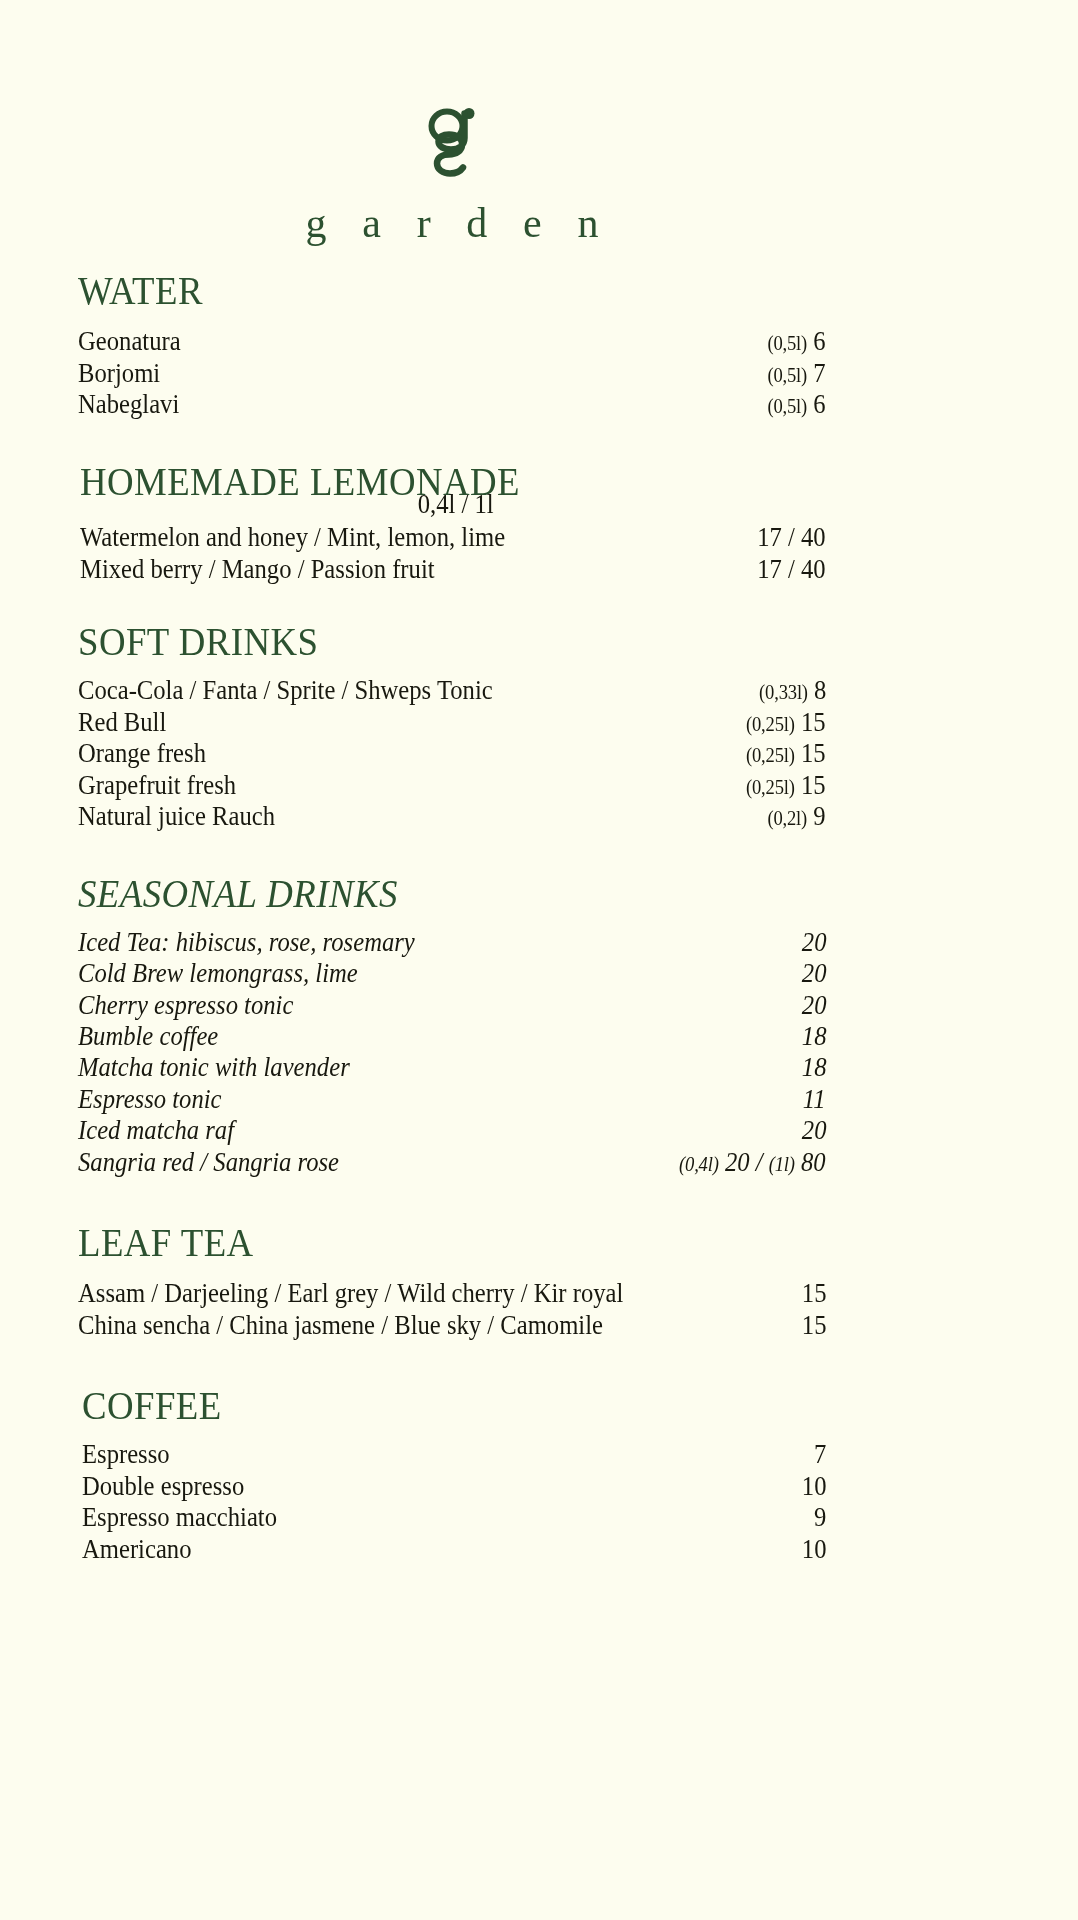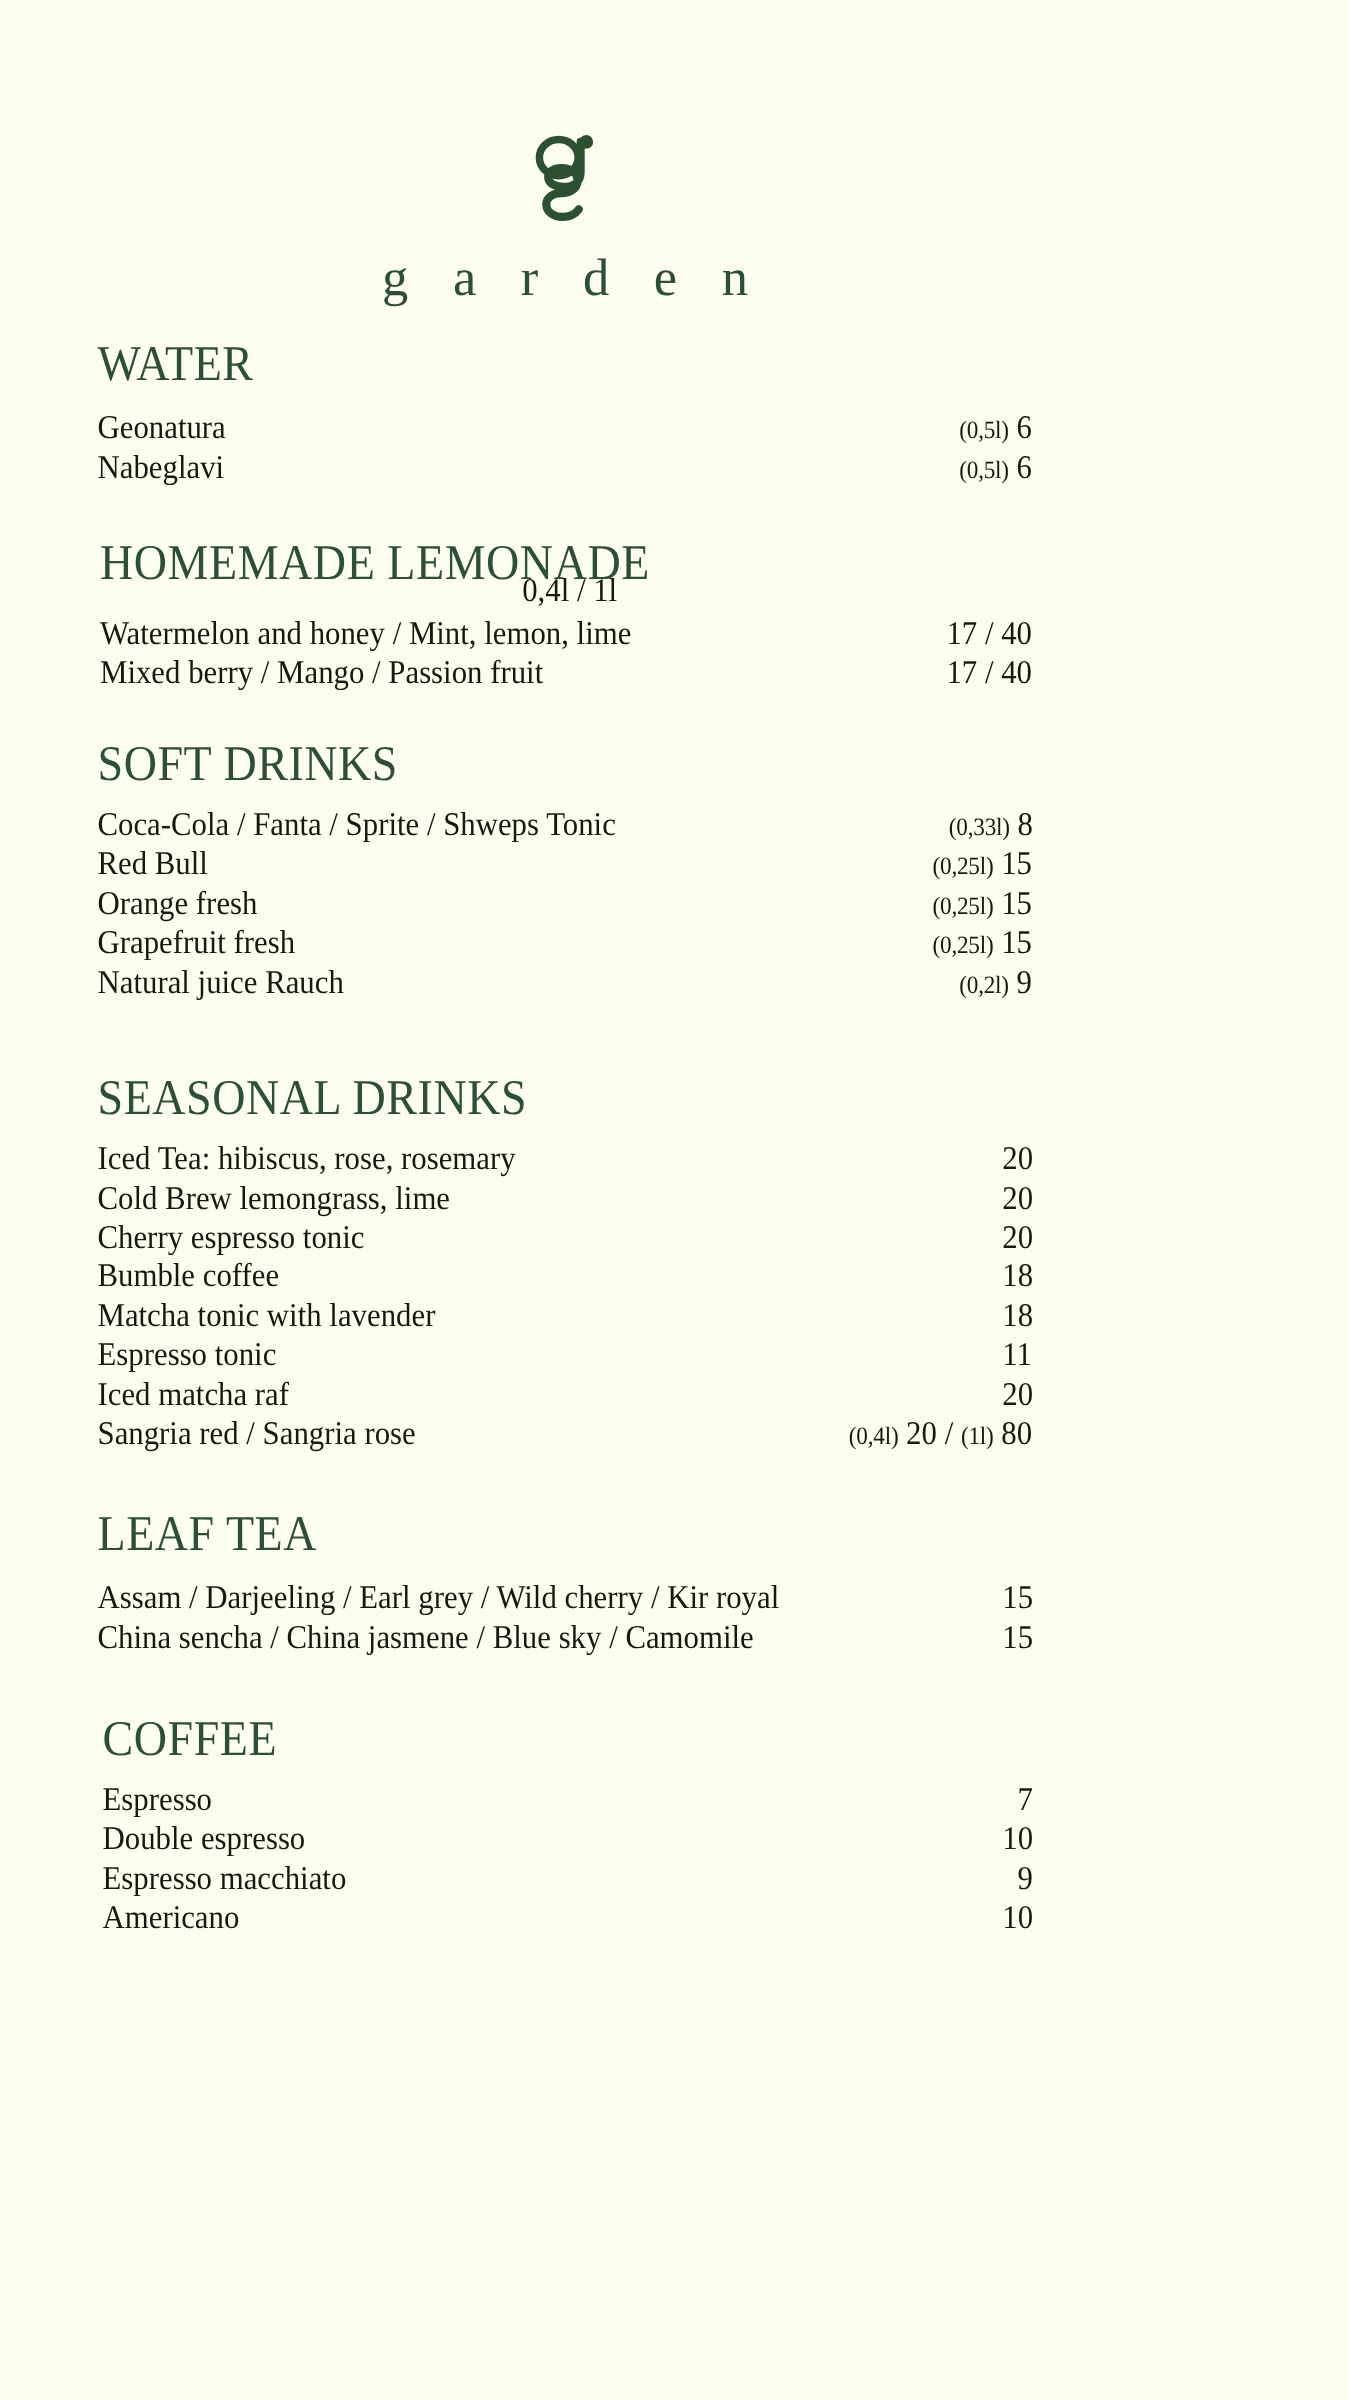--- a/index.html
+++ b/index.html
@@ -105,21 +105,21 @@
   .sec-water .rows { margin-top: 14px; }
 
   .sec-lemonade { padding-left: 2px; }
   .sec-lemonade .section-title { margin-bottom: -4px; }
   .sec-lemonade .col-head { margin-top: -14px; }
   .sec-lemonade .rows { margin-top: 2px; }
 
   .sec-soft { margin-top: 36px; }
   .sec-soft .section-title { margin-bottom: 12px; }
 
-  .sec-seasonal { margin-top: 56px; }
+  .sec-seasonal { margin-top: 40px; font-style: italic; }
   .sec-seasonal .section-title { margin-bottom: 12px; }
   .sec-seasonal .row { line-height: 1.185; }
 
   .sec-leaftea { margin-top: 44px; }
   .sec-leaftea .section-title { margin-bottom: 14px; }
 
   .sec-coffee { margin-top: 44px; padding-left: 4px; }
   .sec-coffee .section-title { margin-bottom: 12px; }
 </style>
 </head>
@@ -140,20 +140,24 @@
 
   <div id="sections-root">
       <div class="section sec-water">
         <h2 class="section-title">WATER</h2>
         <div class="rows">
           <div class="row">
             <div class="name">Geonatura</div>
             <div class="price"><span class="vol">(0,5l)</span> <span>6</span></div>
           </div>
           <div class="row">
+            <div class="name">Borjomi</div>
+            <div class="price"><span class="vol">(0,5l)</span> <span>7</span></div>
+          </div>
+          <div class="row">
             <div class="name">Nabeglavi</div>
             <div class="price"><span class="vol">(0,5l)</span> <span>6</span></div>
           </div>
         </div>
       </div>
       <div class="section sec-lemonade">
         <h2 class="section-title">HOMEMADE LEMONADE</h2>
         <div class="col-head">
           <span>0,4l / 1l</span>
         </div>

